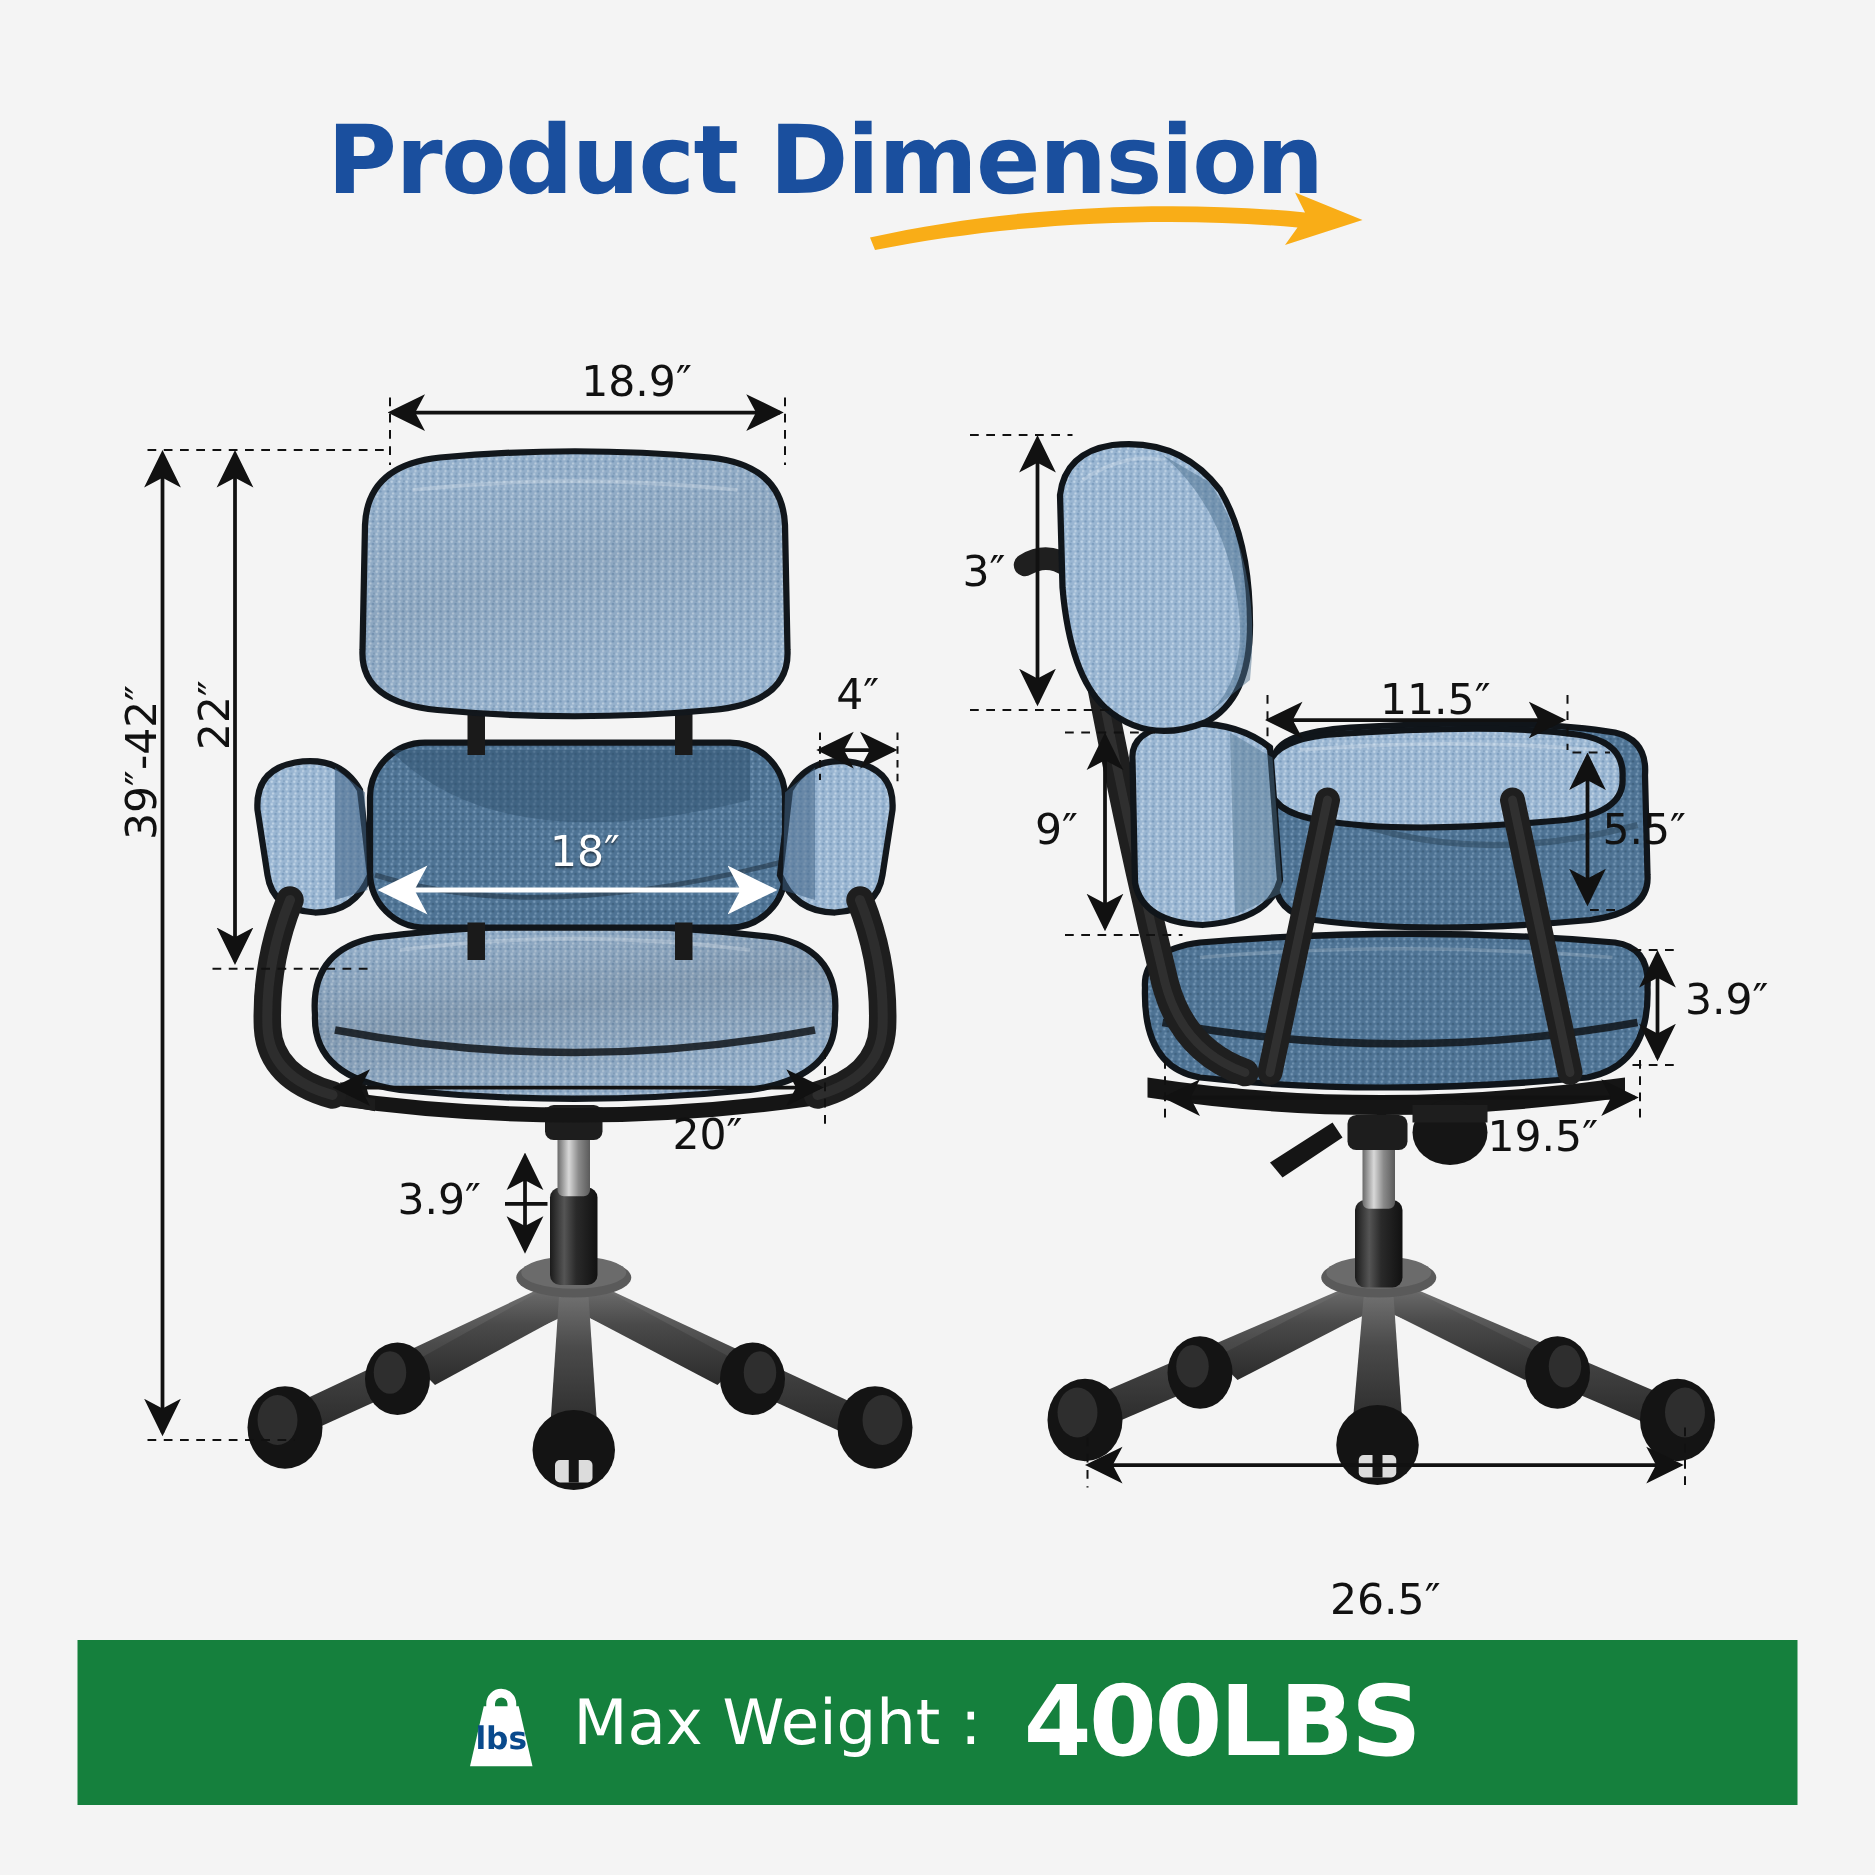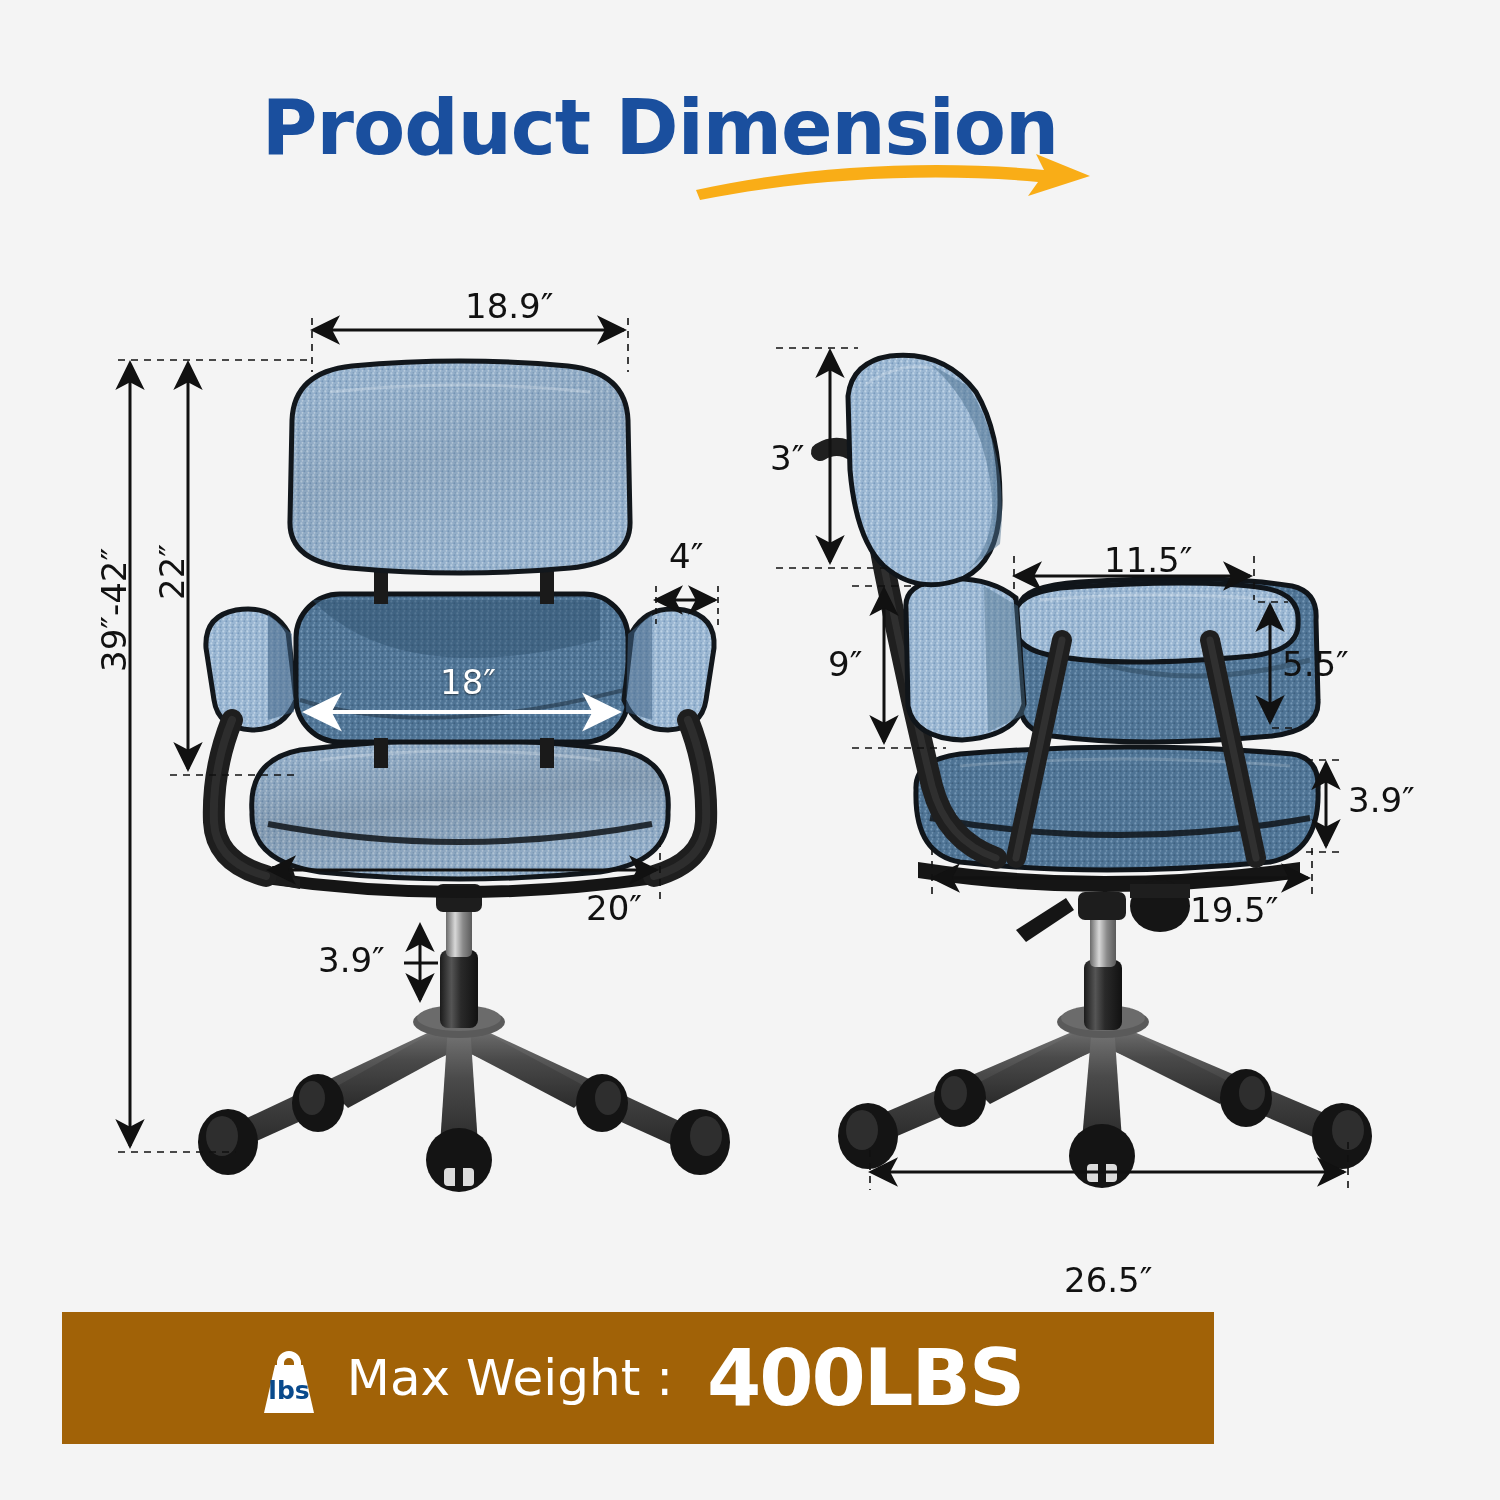--- a/index.html
+++ b/index.html
@@ -45,22 +45,22 @@
     transform-origin:left top;
     transform:rotate(-90deg);
   }
   .dim.white{color:#ffffff;text-shadow:0 1px 2px rgba(0,0,0,.55);}
 
   svg.overlay{position:absolute;left:0;top:0;width:1500px;height:1500px;pointer-events:none;}
 
   
   .banner{
     position:absolute;left:62px;top:1312px;
-    width:1152px;height:132px;
-    background:#a16207;
+    width:1376px;height:132px;
+    background:#15803d;
     display:flex;align-items:center;justify-content:center;
   }
   .banner-inner{display:flex;align-items:center;gap:22px;}
   .wicon{width:72px;height:78px;display:block;}
   .banner-label{
     color:#fff;
     font-family:"DejaVu Sans","Liberation Sans",sans-serif;
     font-size:50px;font-weight:400;letter-spacing:0px;
   }
   .banner-value{
@@ -353,21 +353,21 @@
       <line x1="1348" y1="1142" x2="1348" y2="1190" stroke-dasharray="7 6" stroke-width="1.6"></line>
       <line x1="874" y1="1172" x2="1344" y2="1172" stroke-width="3" marker-start="url(#ahs)" marker-end="url(#ah)"></line>
     </g>
   </svg>
 
   <div class="dim" style="left:442px;top:286px;margin-left:23px;">18.9″</div>
   <div class="dim vert" style="left:152px;top:600px;">22″</div>
   <div class="dim vert" style="left:94px;top:672px;">39″-42″</div>
   <div class="dim" style="left:669px;top:536px;">4″</div>
   <div class="dim white" style="left:440px;top:662px;">18″</div>
-  <div class="dim" style="left:538px;top:888px;margin-left:48px;">20″</div>
+  <div class="dim" style="left:538px;top:888px;">20″</div>
   <div class="dim" style="left:318px;top:940px;">3.9″</div>
 
   <div class="dim" style="left:770px;top:438px;">3″</div>
   <div class="dim" style="left:828px;top:644px;">9″</div>
   <div class="dim" style="left:1104px;top:540px;">11.5″</div>
   <div class="dim" style="left:1282px;top:644px;">5.5″</div>
   <div class="dim" style="left:1348px;top:780px;">3.9″</div>
   <div class="dim" style="left:1190px;top:890px;">19.5″</div>
   <div class="dim" style="left:1064px;top:1260px;">26.5″</div>
 

